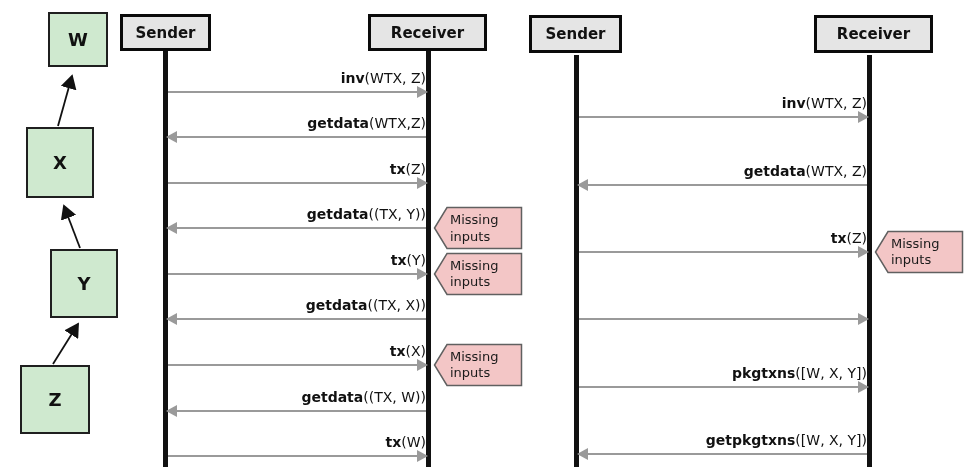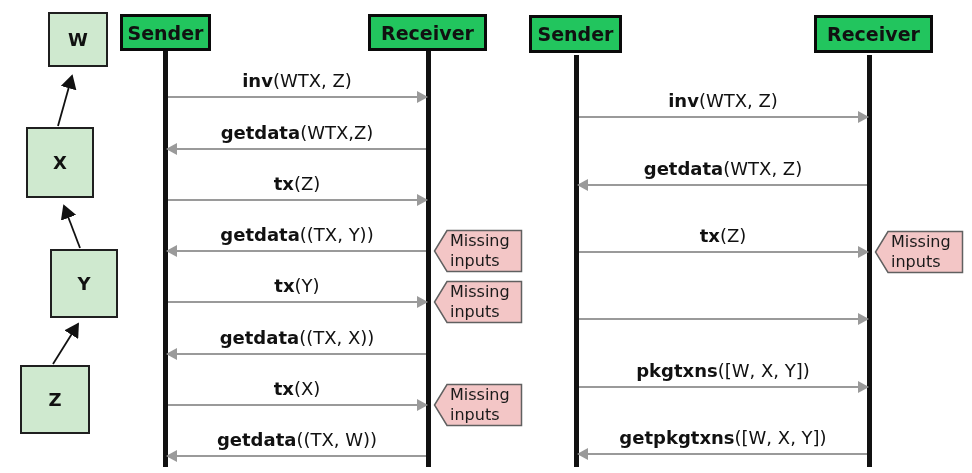--- a/index.html
+++ b/index.html
@@ -19,61 +19,61 @@
   .node-w { left:48px;  top:12px;  width:60px; height:55px; }
   .node-x { left:26px;  top:127px; width:68px; height:71px; }
   .node-y { left:50px;  top:249px; width:68px; height:69px; }
   .node-z { left:20px;  top:365px; width:70px; height:69px; }
   .graph-arrows { position:absolute; left:0; top:0; }
   
   .seq { position:absolute; }
   .seq-0 { left:118px; top:8px; width:420px; height:462px; }
   .seq-1 { left:528px; top:8px; width:444px; height:462px; }
   .head {
-    position:absolute; background:#22c55e; border:3px solid #0a0a0a;
+    position:absolute; background:#e5e5e5; border:3px solid #0a0a0a;
     display:flex; align-items:center; justify-content:center;
-    font-weight:700; font-size:19px; z-index:2;
+    font-weight:700; font-size:15px; z-index:2;
   }
   .seq-0 .head-sender   { left:2px;   top:6px; width:91px;  height:37px; }
   .seq-0 .head-receiver { left:250px; top:6px; width:119px; height:37px; }
   .seq-1 .head-sender   { left:1px;   top:7px; width:93px;  height:38px; }
   .seq-1 .head-receiver { left:286px; top:7px; width:119px; height:38px; }
   .lifeline { position:absolute; width:5px; background:var(--line,#111); }
   .seq-0 .life-sender   { left:45px;  top:43px; height:416px; }
   .seq-0 .life-receiver { left:308px; top:43px; height:416px; }
   .seq-1 .life-sender   { left:46px;  top:47px; height:412px; }
   .seq-1 .life-receiver { left:339px; top:47px; height:412px; }
   .messages { position:absolute; display:flex; flex-direction:column; }
   .seq-0 .messages { left:50px; top:48px; width:258px; height:410px; }
   .seq-1 .messages { left:51px; top:52px; width:288px; height:404px; }
   .msg-row {
     flex:1; position:relative; display:flex; flex-direction:column;
     justify-content:flex-end; padding-bottom:9px;
   }
-  .msg-label { text-align:center; font-size:18px; margin-bottom:5px; white-space:nowrap; }
+  .msg-label { text-align:right; font-size:14px; margin-bottom:5px; white-space:nowrap; }
   .msg-label b { font-weight:700; }
   .msg-arrow { position:relative; height:2px; background:var(--arrow,#9a9a9a); }
   .msg-arrow.right::after {
     content:""; position:absolute; right:-2px; top:-5px; width:0; height:0;
     border-top:6px solid transparent; border-bottom:6px solid transparent;
     border-left:11px solid var(--arrow,#9a9a9a);
   }
   .msg-arrow.left::after {
     content:""; position:absolute; left:-2px; top:-5px; width:0; height:0;
     border-top:6px solid transparent; border-bottom:6px solid transparent;
     border-right:11px solid var(--arrow,#9a9a9a);
   }
   .msg-tag {
     position:absolute; left:calc(100% + 7px); bottom:-12px;
     width:90px; height:44px; z-index:3;
   }
   .msg-tag svg { position:absolute; left:0; top:0; width:100%; height:100%; }
   .tag-text {
     position:absolute; left:17px; top:50%; transform:translateY(-50%);
-    width:66px; font-size:16px; line-height:1.25; color:#1a1a1a;
+    width:66px; font-size:13px; line-height:1.25; color:#1a1a1a;
   }
 </style>
 </head>
 <body>
 
 <div class="canvas">
 
   <svg class="graph-arrows" width="130" height="473" viewBox="0 0 130 473">
     <defs>
       <marker id="ah" markerWidth="9" markerHeight="9" refX="7" refY="4.5" orient="auto">
@@ -152,20 +152,25 @@
             <span class="tag-text">Missing inputs</span>
           </div>
         </div>
 
         <div class="msg-row">
           <div class="msg-label"><b>getdata</b><span>((TX, W))</span></div>
           <div class="msg-arrow left"></div>
 
         </div>
 
+        <div class="msg-row">
+          <div class="msg-label"><b>tx</b><span>(W)</span></div>
+          <div class="msg-arrow right"></div>
+
+        </div>
       </div>
   </div>
 
   <div class="seq seq-1">
     <div class="head head-sender">Sender</div>
     <div class="head head-receiver">Receiver</div>
     <div class="lifeline life-sender"></div>
     <div class="lifeline life-receiver"></div>
     <div class="messages">
 

